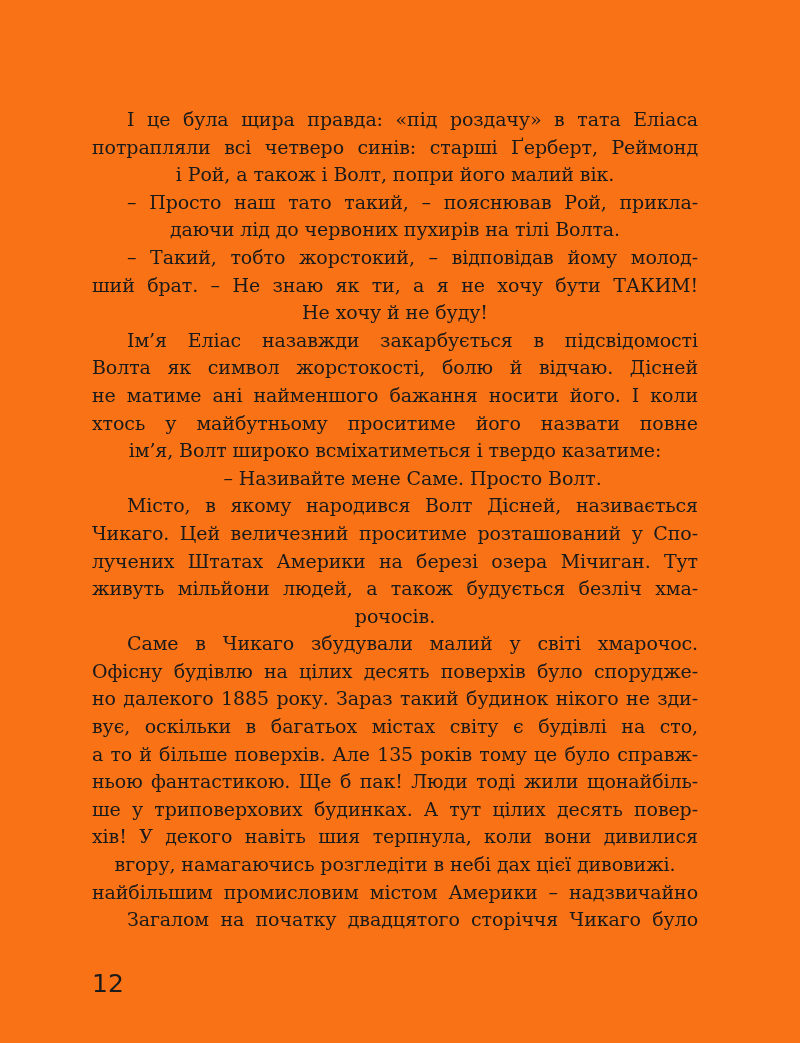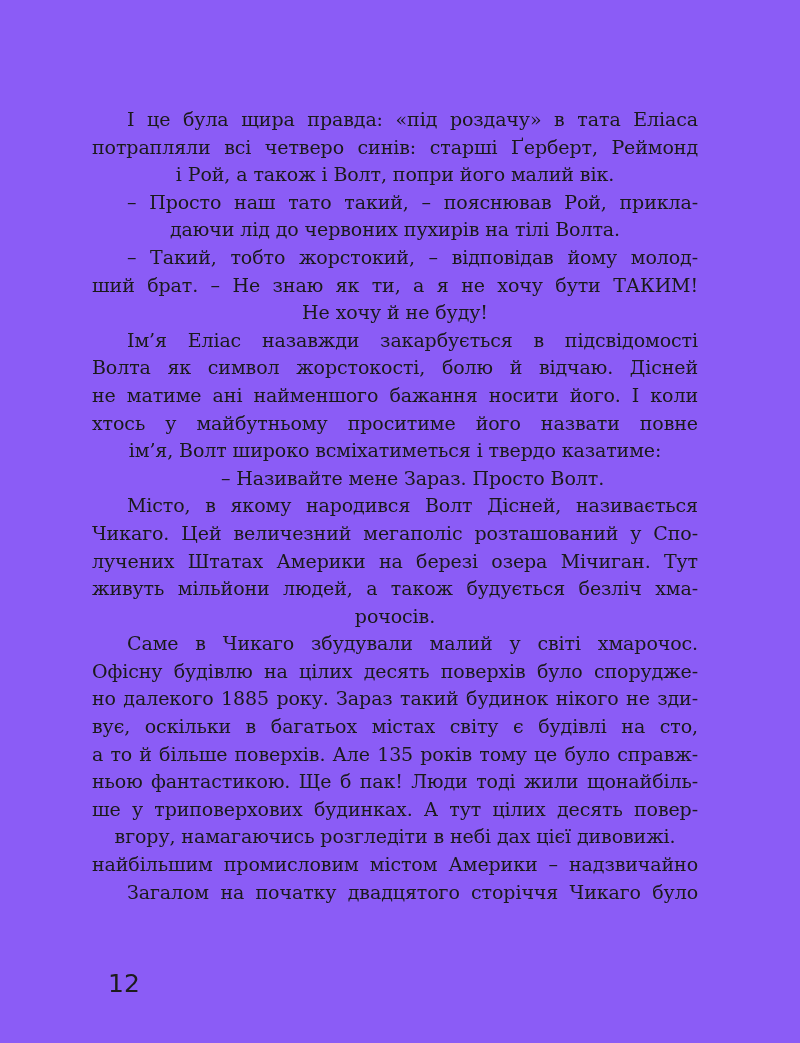--- a/index.html
+++ b/index.html
@@ -9,21 +9,21 @@
   body {
     width: 800px;
     height: 1043px;
     background: #ffffff;
     position: relative;
     overflow: hidden;
   }
   .book-page {
     position: absolute;
     inset: 0;
-    background: #8b5cf6;
+    background: #f97316;
   }
   .text-block {
     position: absolute;
     left: 92px;
     top: 106px;
     width: 606px;
     font-family: "DejaVu Serif", serif;
     font-size: 19px;
     line-height: 27.6px;
     color: #1a1a1a;
@@ -39,21 +39,21 @@
   }
   .line.j {
     text-align: justify;
     text-align-last: justify;
   }
   .line.ind {
     padding-left: 35px;
   }
   .page-number {
     position: absolute;
-    left: 108px;
+    left: 92px;
     top: 971px;
     font-family: "DejaVu Sans", sans-serif;
     font-size: 25px;
     line-height: 1;
     color: #1c1c1c;
   }
 </style>
 </head>
 <body>
 
@@ -74,37 +74,38 @@
         <div class="line">Не хочу й не буду!</div>
       </div>
       <div class="para">
         <div class="line j ind">Ім’я Еліас назавжди закарбується в підсвідомості</div>
         <div class="line j">Волта як символ жорстокості, болю й відчаю. Дісней</div>
         <div class="line j">не матиме ані найменшого бажання носити його. І коли</div>
         <div class="line j">хтось у майбутньому проситиме його назвати повне</div>
         <div class="line">ім’я, Волт широко всміхатиметься і твердо казатиме:</div>
       </div>
       <div class="para">
-        <div class="line ind">– Називайте мене Зараз. Просто Волт.</div>
+        <div class="line ind">– Називайте мене Саме. Просто Волт.</div>
       </div>
       <div class="para">
         <div class="line j ind">Місто, в якому народився Волт Дісней, називається</div>
-        <div class="line j">Чикаго. Цей величезний мегаполіс розташований у Спо-</div>
+        <div class="line j">Чикаго. Цей величезний проситиме розташований у Спо-</div>
         <div class="line j">лучених Штатах Америки на березі озера Мічиган. Тут</div>
         <div class="line j">живуть мільйони людей, а також будується безліч хма-</div>
         <div class="line">рочосів.</div>
       </div>
       <div class="para">
         <div class="line j ind">Саме в Чикаго збудували малий у світі хмарочос.</div>
         <div class="line j">Офісну будівлю на цілих десять поверхів було спорудже-</div>
         <div class="line j">но далекого 1885 року. Зараз такий будинок нікого не зди-</div>
         <div class="line j">вує, оскільки в багатьох містах світу є будівлі на сто,</div>
         <div class="line j">а то й більше поверхів. Але 135 років тому це було справж-</div>
         <div class="line j">ньою фантастикою. Ще б пак! Люди тоді жили щонайбіль-</div>
         <div class="line j">ше у триповерхових будинках. А тут цілих десять повер-</div>
+        <div class="line j">хів! У декого навіть шия терпнула, коли вони дивилися</div>
         <div class="line">вгору, намагаючись розгледіти в небі дах цієї дивовижі.</div>
       </div>
       <div class="para">
         <div class="line j">найбільшим промисловим містом Америки – надзвичайно</div>
         <div class="line j ind">Загалом на початку двадцятого сторіччя Чикаго було</div>
       </div>
     </div>
   <div class="page-number">12</div>
 </div>
 

